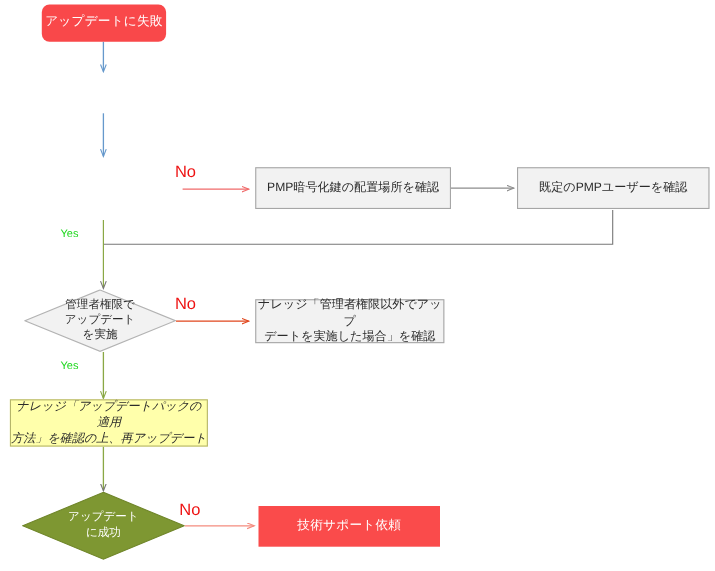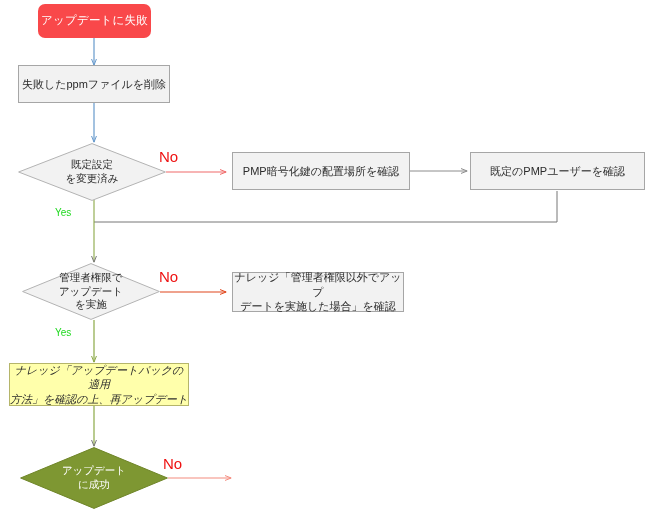--- a/index.html
+++ b/index.html
@@ -144,31 +144,21 @@
 
     <path d="M94,406 L94,446" fill="none" stroke="#8aa845" stroke-width="1.2" marker-end="url(#ah-grayd)"></path>
 
     <path d="M168,478 L231,478" fill="none" stroke="#f48b7e" stroke-width="1.2" marker-end="url(#ah-salmon)"></path>
   </svg>
 
   <div class="node node-terminator-red" style="left:38px; top:4px; width:113px; height:34px;">
     <span>アップデートに失敗</span>
   </div>
 
-  <div class="node node-process" style="left:18px; top:65px; width:152px; height:38px;">
-    <span>失敗したppmファイルを削除</span>
-  </div>
-
-  <div class="node node-decision" style="left:18px; top:143px; width:148px; height:58px;">
-    <svg class="dia-shape" viewBox="0 0 148 58" preserveAspectRatio="none">
-      <polygon points="74,0.6 147.4,29 74,57.4 0.6,29" fill="#f2f2f2" stroke="#b3b3b3" stroke-width="1"></polygon>
-    </svg>
-    <span>既定設定
-を変更済み</span>
-  </div>
+
 
   <div class="node node-process" style="left:470px; top:152px; width:175px; height:38px;">
     <span>既定のPMPユーザーを確認</span>
   </div>
 
   <div class="node node-process" style="left:232px; top:152px; width:178px; height:38px;">
     <span>PMP暗号化鍵の配置場所を確認</span>
   </div>
 
   <div class="node node-decision" style="left:22px; top:263px; width:138px; height:57px;">
@@ -191,20 +181,23 @@
   </div>
 
   <div class="node node-decision node-decision-green" style="left:20px; top:447px; width:148px; height:62px;">
     <svg class="dia-shape" viewBox="0 0 148 62" preserveAspectRatio="none">
       <polygon points="74,0.6 147.4,31 74,61.4 0.6,31" fill="#7e9732" stroke="#6f8529" stroke-width="1"></polygon>
     </svg>
     <span>アップデート
 に成功</span>
   </div>
 
+  <div class="node node-terminator-red-square" style="left:235px; top:460px; width:165px; height:37px;">
+    <span>技術サポート依頼</span>
+  </div>
 
   <div class="edge-label label-no" style="left:159px; top:148px;">No</div>
 
   <div class="edge-label label-yes" style="left:55px; top:207px;">Yes</div>
 
   <div class="edge-label label-no" style="left:159px; top:268px;">No</div>
 
   <div class="edge-label label-yes" style="left:55px; top:327px;">Yes</div>
 
   <div class="edge-label label-no" style="left:163px; top:455px;">No</div>

